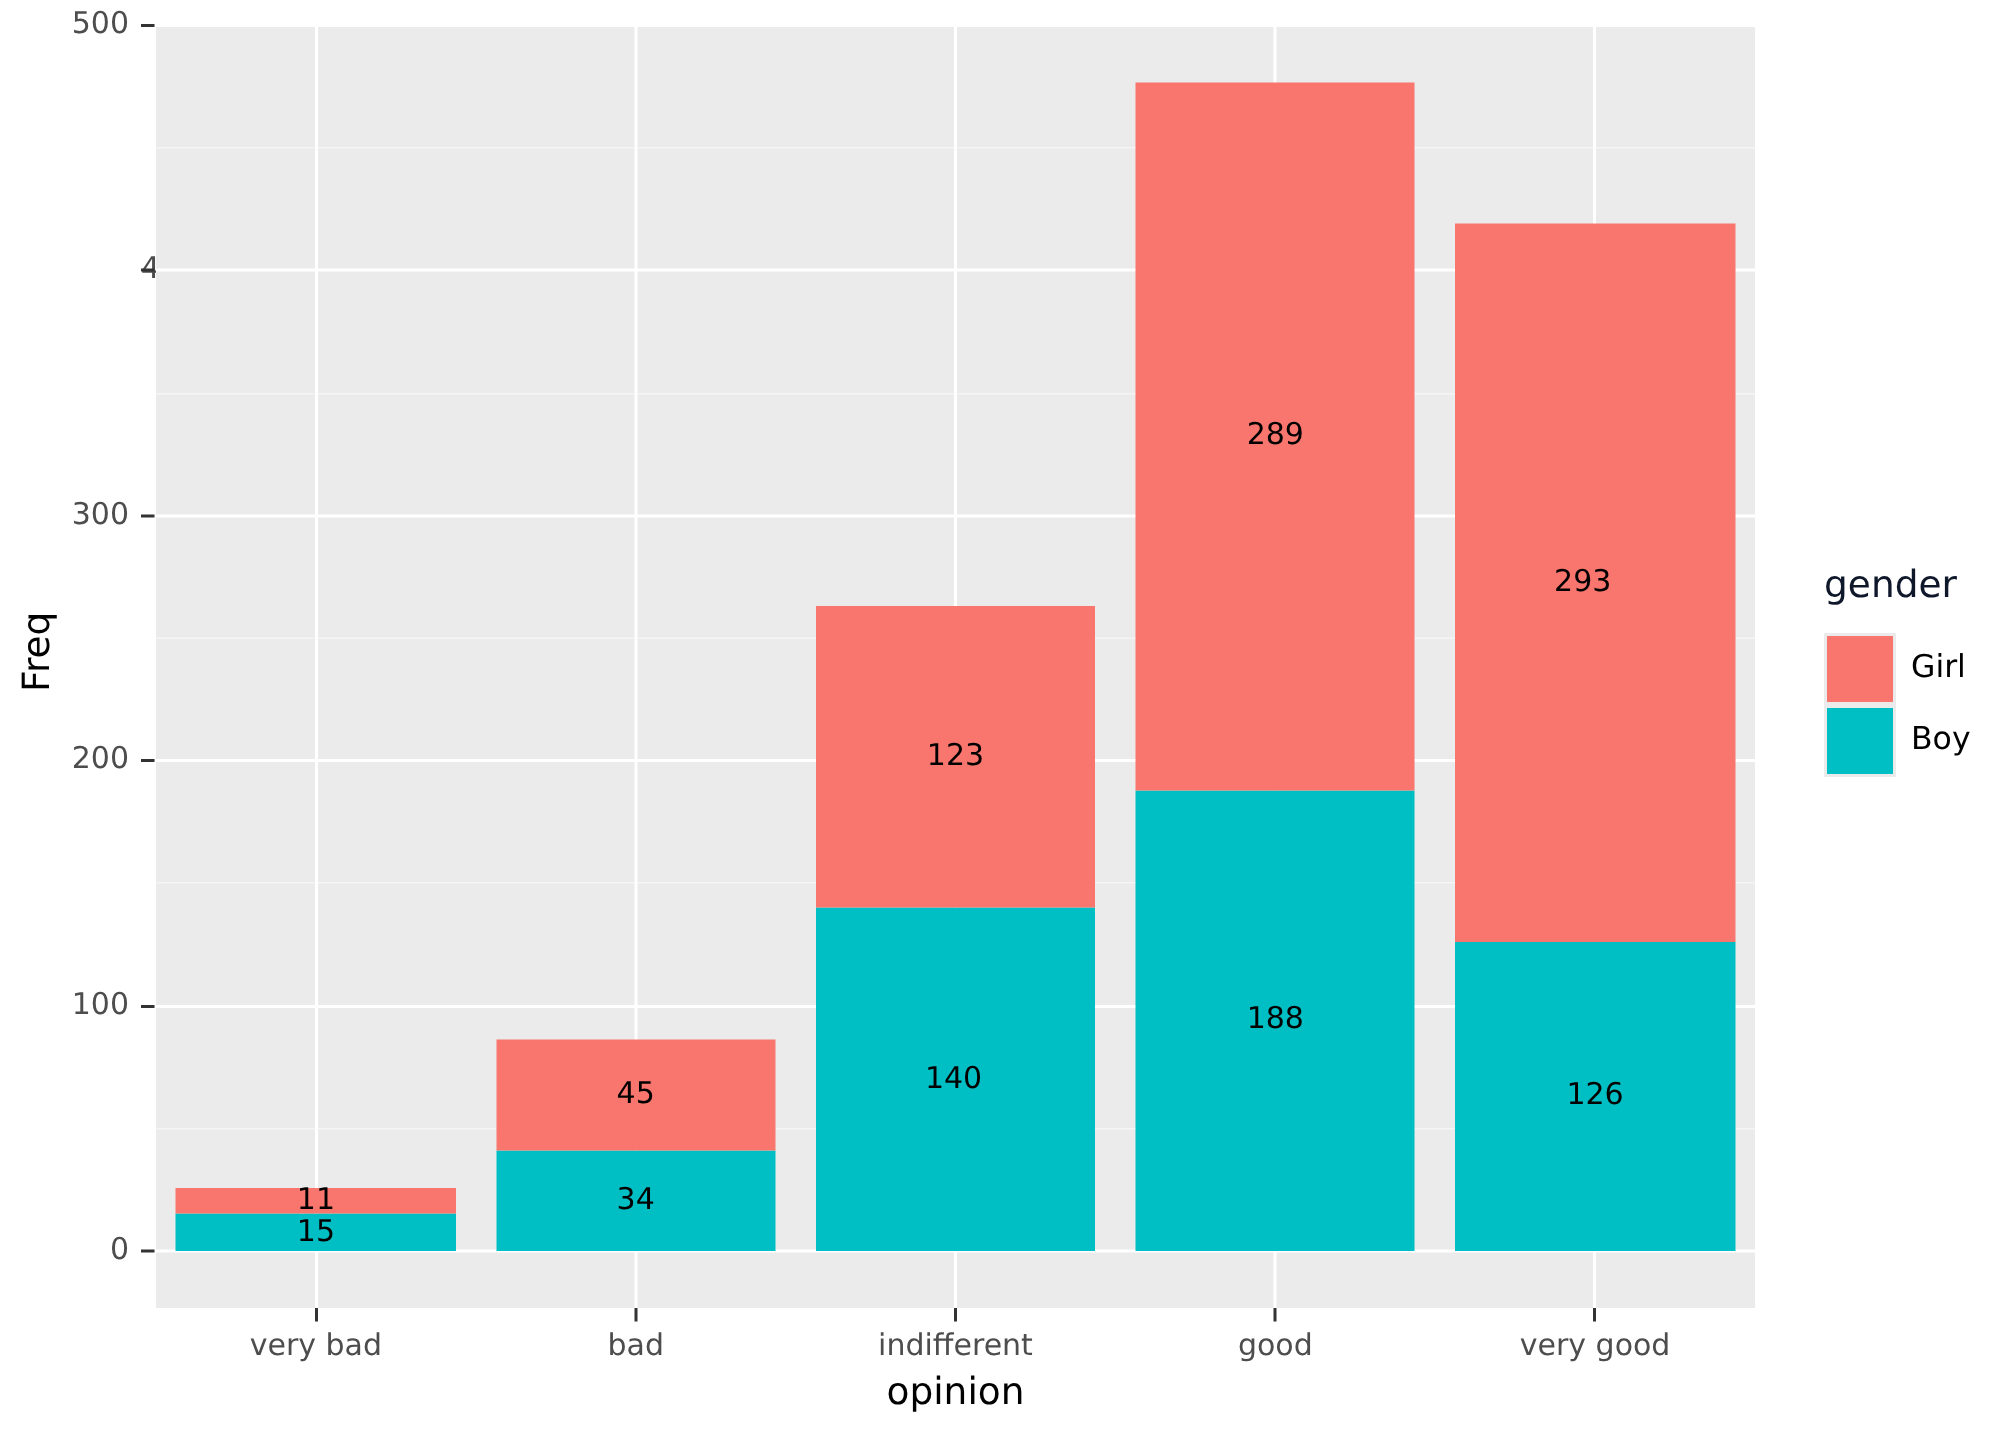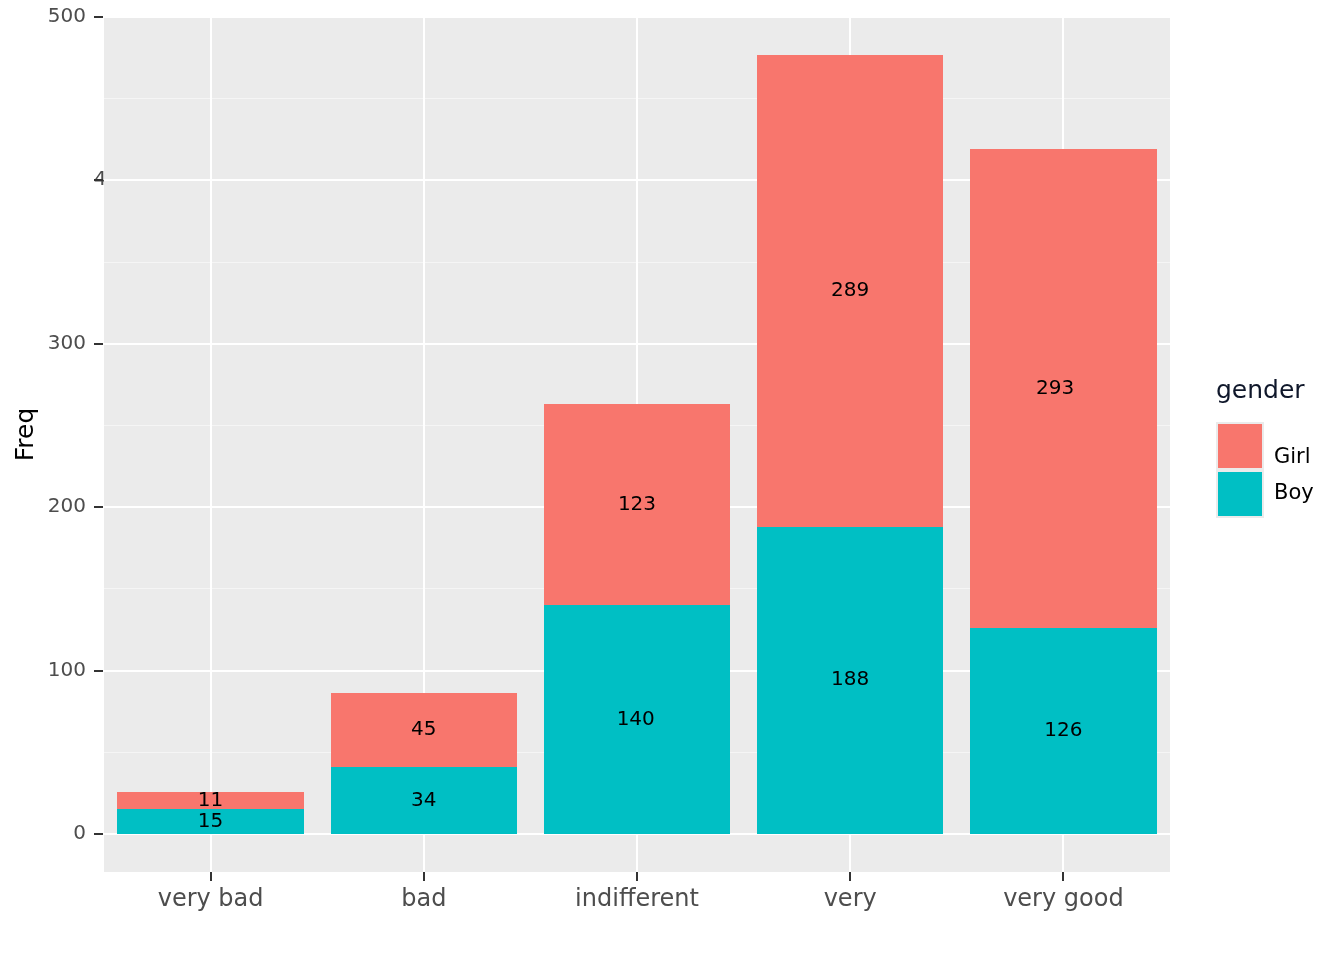--- a/index.html
+++ b/index.html
@@ -58,21 +58,21 @@
     position: absolute;
     width: 9px;
     height: 2px;
     background: #333333;
     left: 94px;
   }
 
   .x-tick-wrap {
     position: absolute;
     top: 884px;
-    font-size: 24px;
+    font-size: 20px;
     color: #4d4d4d;
     text-align: center;
     white-space: nowrap;
   }
   .x-tick-mark {
     position: absolute;
     top: 872px;
     width: 2px;
     height: 9px;
     background: #333333;
@@ -223,34 +223,35 @@
       </div>
   </div>
 
   <div id="x-ticks">
       <div class="x-tick-wrap" style="left: 100.6px; width: 220px;">very bad</div>
       <div class="x-tick-mark" style="left: 209.6px;"></div>
       <div class="x-tick-wrap" style="left: 313.8px; width: 220px;">bad</div>
       <div class="x-tick-mark" style="left: 422.8px;"></div>
       <div class="x-tick-wrap" style="left: 527px; width: 220px;">indifferent</div>
       <div class="x-tick-mark" style="left: 636px;"></div>
-      <div class="x-tick-wrap" style="left: 740.2px; width: 220px;">very</div>
+      <div class="x-tick-wrap" style="left: 740.2px; width: 220px;">good</div>
       <div class="x-tick-mark" style="left: 849.2px;"></div>
       <div class="x-tick-wrap" style="left: 953.4px; width: 220px;">very good</div>
       <div class="x-tick-mark" style="left: 1062.4px;"></div>
     </div>
 
+  <div class="x-axis-title">opinion</div>
 
   <div id="legend">
     <div class="legend-title">gender</div>
     <div id="legend-entries">
         <div class="legend-keybox" style="top: 47px; height: 48px;">
           <div class="legend-swatch" style="background: rgb(248, 118, 109);"></div>
         </div>
-        <div class="legend-label" style="top: 69px; text-align: center;">Girl</div>
+        <div class="legend-label" style="top: 57px; text-align: center;">Girl</div>
         <div class="legend-keybox" style="top: 95px; height: 48px;">
           <div class="legend-swatch" style="background: rgb(0, 191, 196);"></div>
         </div>
         <div class="legend-label" style="top: 105px;">Boy</div>
       </div>
   </div>
 
 </div>
 
 </body></html>

